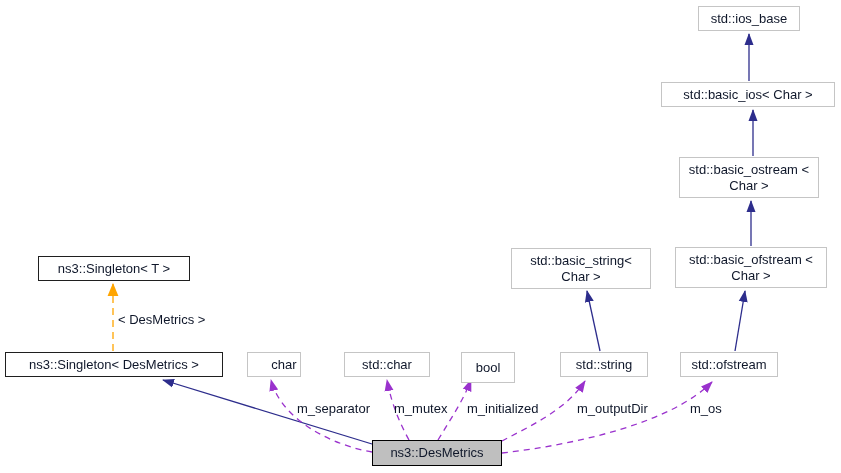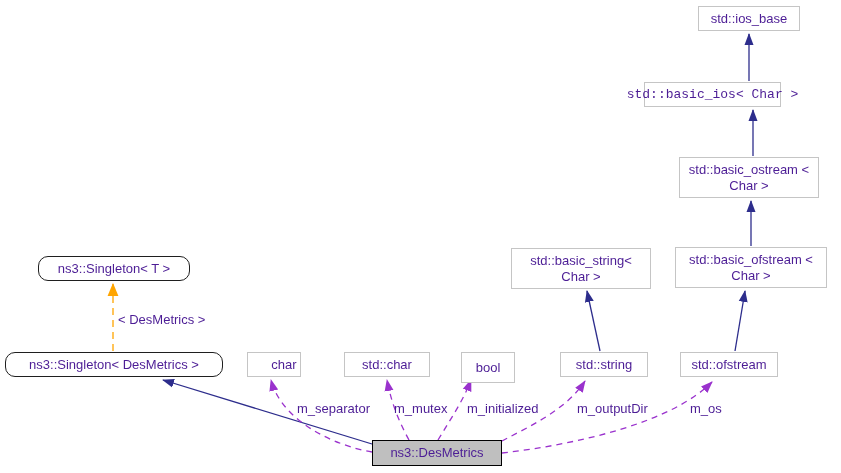--- a/index.html
+++ b/index.html
@@ -3,46 +3,46 @@
 <meta charset="utf-8">
 <style>
   html, body { margin: 0; padding: 0; background: #ffffff; }
   .canvas {
     position: relative;
     width: 841px;
     height: 473px;
     background: #ffffff;
     font-family: "Liberation Sans", sans-serif;
     font-size: 13px;
-    color: #4c1d95;
+    color: #0f172a;
     overflow: hidden;
   }
   .edge-layer {
     position: absolute;
     left: 0; top: 0;
     width: 841px; height: 473px;
   }
   .node {
     position: absolute;
     box-sizing: border-box;
     background: #ffffff;
     border: 1px solid #c5c5c5;
     display: flex;
     align-items: center;
     justify-content: center;
     text-align: center;
     line-height: 16px;
     padding: 1px 4px;
   }
   .node.oneline { white-space: nowrap; }
-  .node.emph { border-color: #1f1f1f; border-radius: 10px; }
+  .node.emph { border-color: #1f1f1f; }
   .node.focus { background: #bfbfbf; border-color: #000000; }
 
   .n-iosbase        { left: 698px; top: 6px;   width: 102px; height: 25px; }
-  .n-basicios       { left: 644px; top: 82px;  width: 137px; height: 25px; font-family: Liberation Mono, monospace; }
+  .n-basicios       { left: 661px; top: 82px;  width: 174px; height: 25px; }
   .n-basicostream   { left: 679px; top: 157px; width: 140px; height: 41px; }
   .n-basicstring    { left: 511px; top: 248px; width: 140px; height: 41px; }
   .n-basicofstream  { left: 675px; top: 247px; width: 152px; height: 41px; }
   .n-singletont     { left: 38px;  top: 256px; width: 152px; height: 25px; }
   .n-singletondes   { left: 5px;   top: 352px; width: 218px; height: 25px; }
   .n-char           { left: 247px; top: 352px; width: 54px;  height: 25px; padding-left: 24px; }
   .n-mutex          { left: 344px; top: 352px; width: 86px;  height: 25px; }
   .n-bool           { left: 461px; top: 352px; width: 54px;  height: 31px; }
   .n-string         { left: 560px; top: 352px; width: 88px;  height: 25px; }
   .n-ofstream       { left: 680px; top: 352px; width: 98px; height: 25px; }

